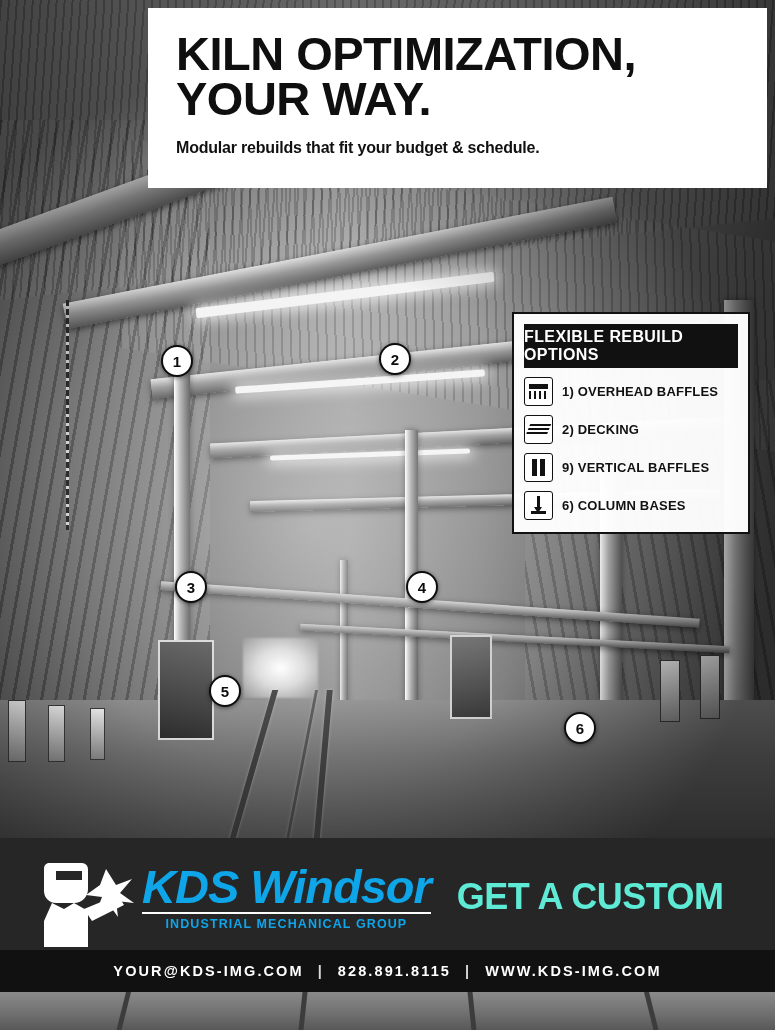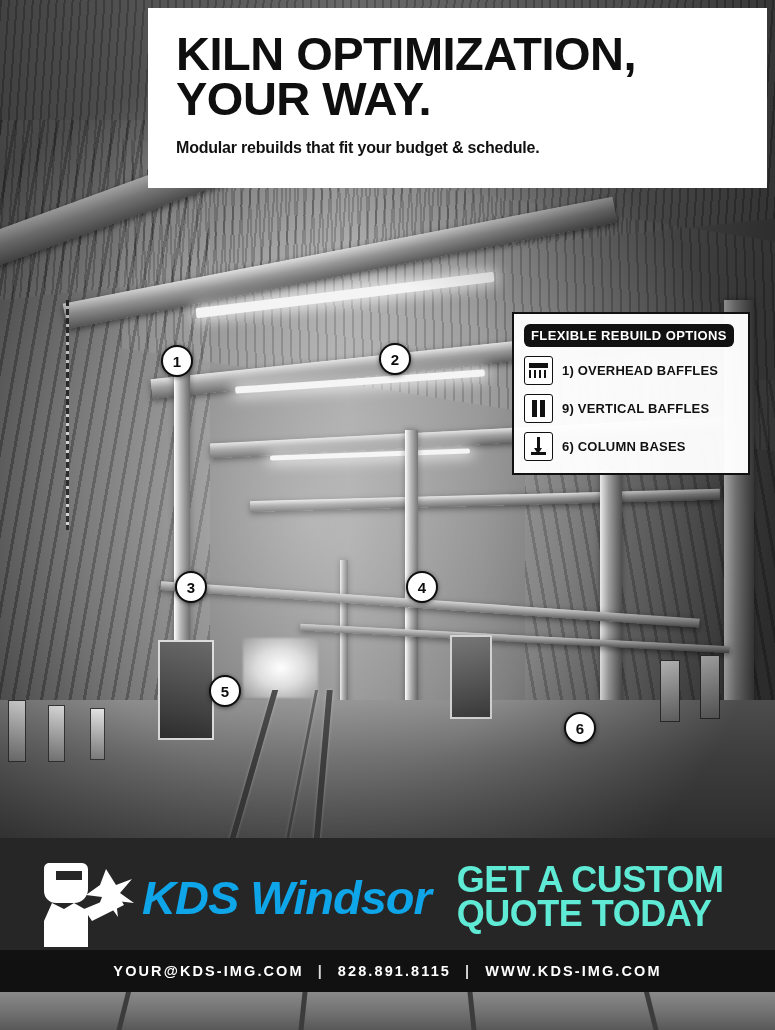--- a/index.html
+++ b/index.html
@@ -210,26 +210,25 @@
     left: 512px; top: 312px;
     width: 238px;
     background: rgba(255,255,255,0.97);
     border: 2px solid #111;
     padding: 10px 10px 12px 10px;
     box-sizing: border-box;
   }
   .options-title {
     background: #111;
     color: #fff;
-    font-size: 13px;
+    font-size: 16px;
     font-weight: 700;
     letter-spacing: 0.4px;
-    padding: 4px 7px;
+    padding: 4px 0;
     display: inline-block;
-    border-radius: 6px;
   }
   .opt-row {
     display: flex;
     align-items: center;
     gap: 9px;
     margin-top: 9px;
   }
   .opt-icon {
     width: 27px; height: 27px;
     border: 1.6px solid #111;
@@ -452,20 +451,24 @@
   <div class="badge" style="left:564px; top:712px;">6</div>
 
   <div class="options">
     <div class="options-title">FLEXIBLE REBUILD OPTIONS</div>
 
     <div class="opt-row">
       <div class="opt-icon ic-baffle"></div>
       <div class="opt-label">1)  OVERHEAD BAFFLES</div>
     </div>
 
+    <div class="opt-row">
+      <div class="opt-icon ic-deck"></div>
+      <div class="opt-label">2) DECKING</div>
+    </div>
 
 
 
     <div class="opt-row">
       <div class="opt-icon ic-vbaffle"></div>
       <div class="opt-label">9) VERTICAL BAFFLES</div>
     </div>
 
     <div class="opt-row">
       <div class="opt-icon ic-base">
@@ -485,24 +488,24 @@
             <path d="M34 56 l12 6 l10 -6 l14 8 v36 h-44 v-26 z"></path>
             <path d="M66 62 l34 -14 l6 10 l-32 16 z"></path>
           </g>
           <g fill="#ffffff">
             <path d="M88 22 l10 16 l16 -6 l-12 14 l14 10 l-18 -2 l2 16 l-10 -14 l-12 10 l6 -16 l-16 -2 l14 -10 z"></path>
           </g>
         </svg>
       </div>
       <div class="logo-block">
         <div class="logo-main">KDS Windsor</div>
+        <div class="logo-sub">INDUSTRIAL MECHANICAL GROUP</div>
       </div>
       <div class="cta">
         <div>GET A CUSTOM</div>
-        <div>QUOTE TODAY</div>
       </div>
     </div>
   </div>
 
   <div class="contact-bar">
     <span>YOUR@KDS-IMG.COM</span>
     <span class="sep">|</span>
     <span>828.891.8115</span>
     <span class="sep">|</span>
     <span>WWW.KDS-IMG.COM</span>

